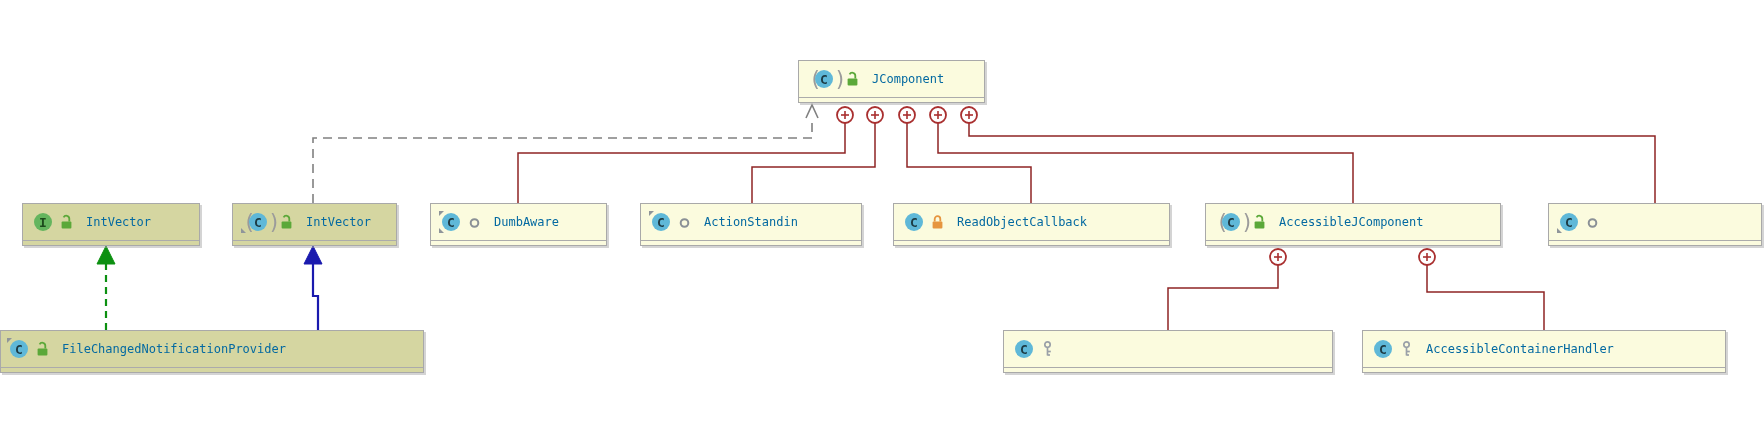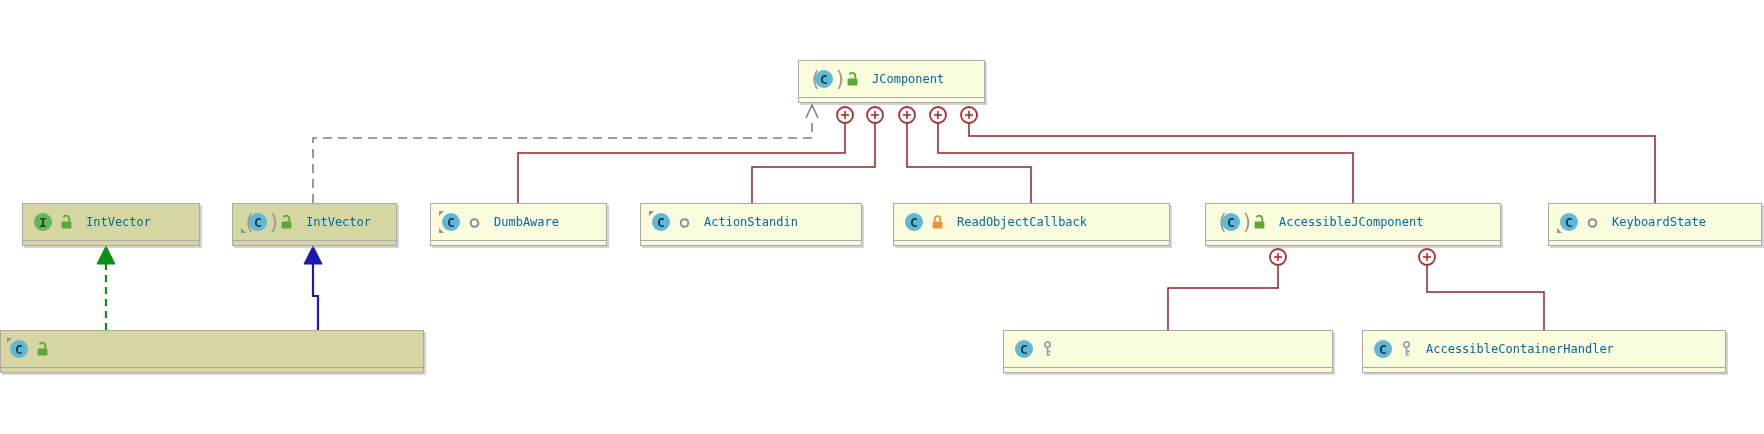--- a/index.html
+++ b/index.html
@@ -281,39 +281,39 @@
     <circle cx="10" cy="10" r="9" fill="#5FB8D8"></circle>
     <text x="10" y="14.5" text-anchor="middle" font-family="DejaVu Sans Mono, monospace" font-size="13" font-weight="bold" fill="#1D3B44">C</text>
             </svg>
             <span class="mark mark-bl"></span>
           </span>
           <span class="vicon">
             <svg width="15" height="18" viewBox="0 0 15 18">
     <circle cx="7.5" cy="10" r="3.8" fill="none" stroke="#8A9096" stroke-width="2"></circle>
             </svg>
           </span>
-          <span class="nlabel">KeyboardState</span>
         </div>
         <div class="node-sep"></div>
       </div>
       <div class="node" style="left: 0px; top: 330px; width: 424px; height: 43px; background: rgb(213, 214, 161);">
         <div class="node-row" style="padding-left: 8px;">
           <span class="kicon">
             <svg width="20" height="20" viewBox="0 0 20 20">
     <circle cx="10" cy="10" r="9" fill="#5FB8D8"></circle>
     <text x="10" y="14.5" text-anchor="middle" font-family="DejaVu Sans Mono, monospace" font-size="13" font-weight="bold" fill="#1D3B44">C</text>
             </svg>
             <span class="mark mark-tl"></span>
           </span>
           <span class="vicon">
             <svg width="15" height="18" viewBox="0 0 15 18">
     <path d="M10.3 8.5 V5.6 A3 3 0 0 0 4.6 4.4" fill="none" stroke="#5BA839" stroke-width="1.8"></path>
     <rect x="2.6" y="8.5" width="9.8" height="7" rx="1" fill="#5BA839"></rect>
             </svg>
           </span>
+          <span class="nlabel">FileChangedNotificationProvider</span>
         </div>
         <div class="node-sep"></div>
       </div>
       <div class="node" style="left: 1003px; top: 330px; width: 330px; height: 43px; background: rgb(251, 251, 222);">
         <div class="node-row">
           <span class="kicon">
             <svg width="20" height="20" viewBox="0 0 20 20">
     <circle cx="10" cy="10" r="9" fill="#5FB8D8"></circle>
     <text x="10" y="14.5" text-anchor="middle" font-family="DejaVu Sans Mono, monospace" font-size="13" font-weight="bold" fill="#1D3B44">C</text>
             </svg>

